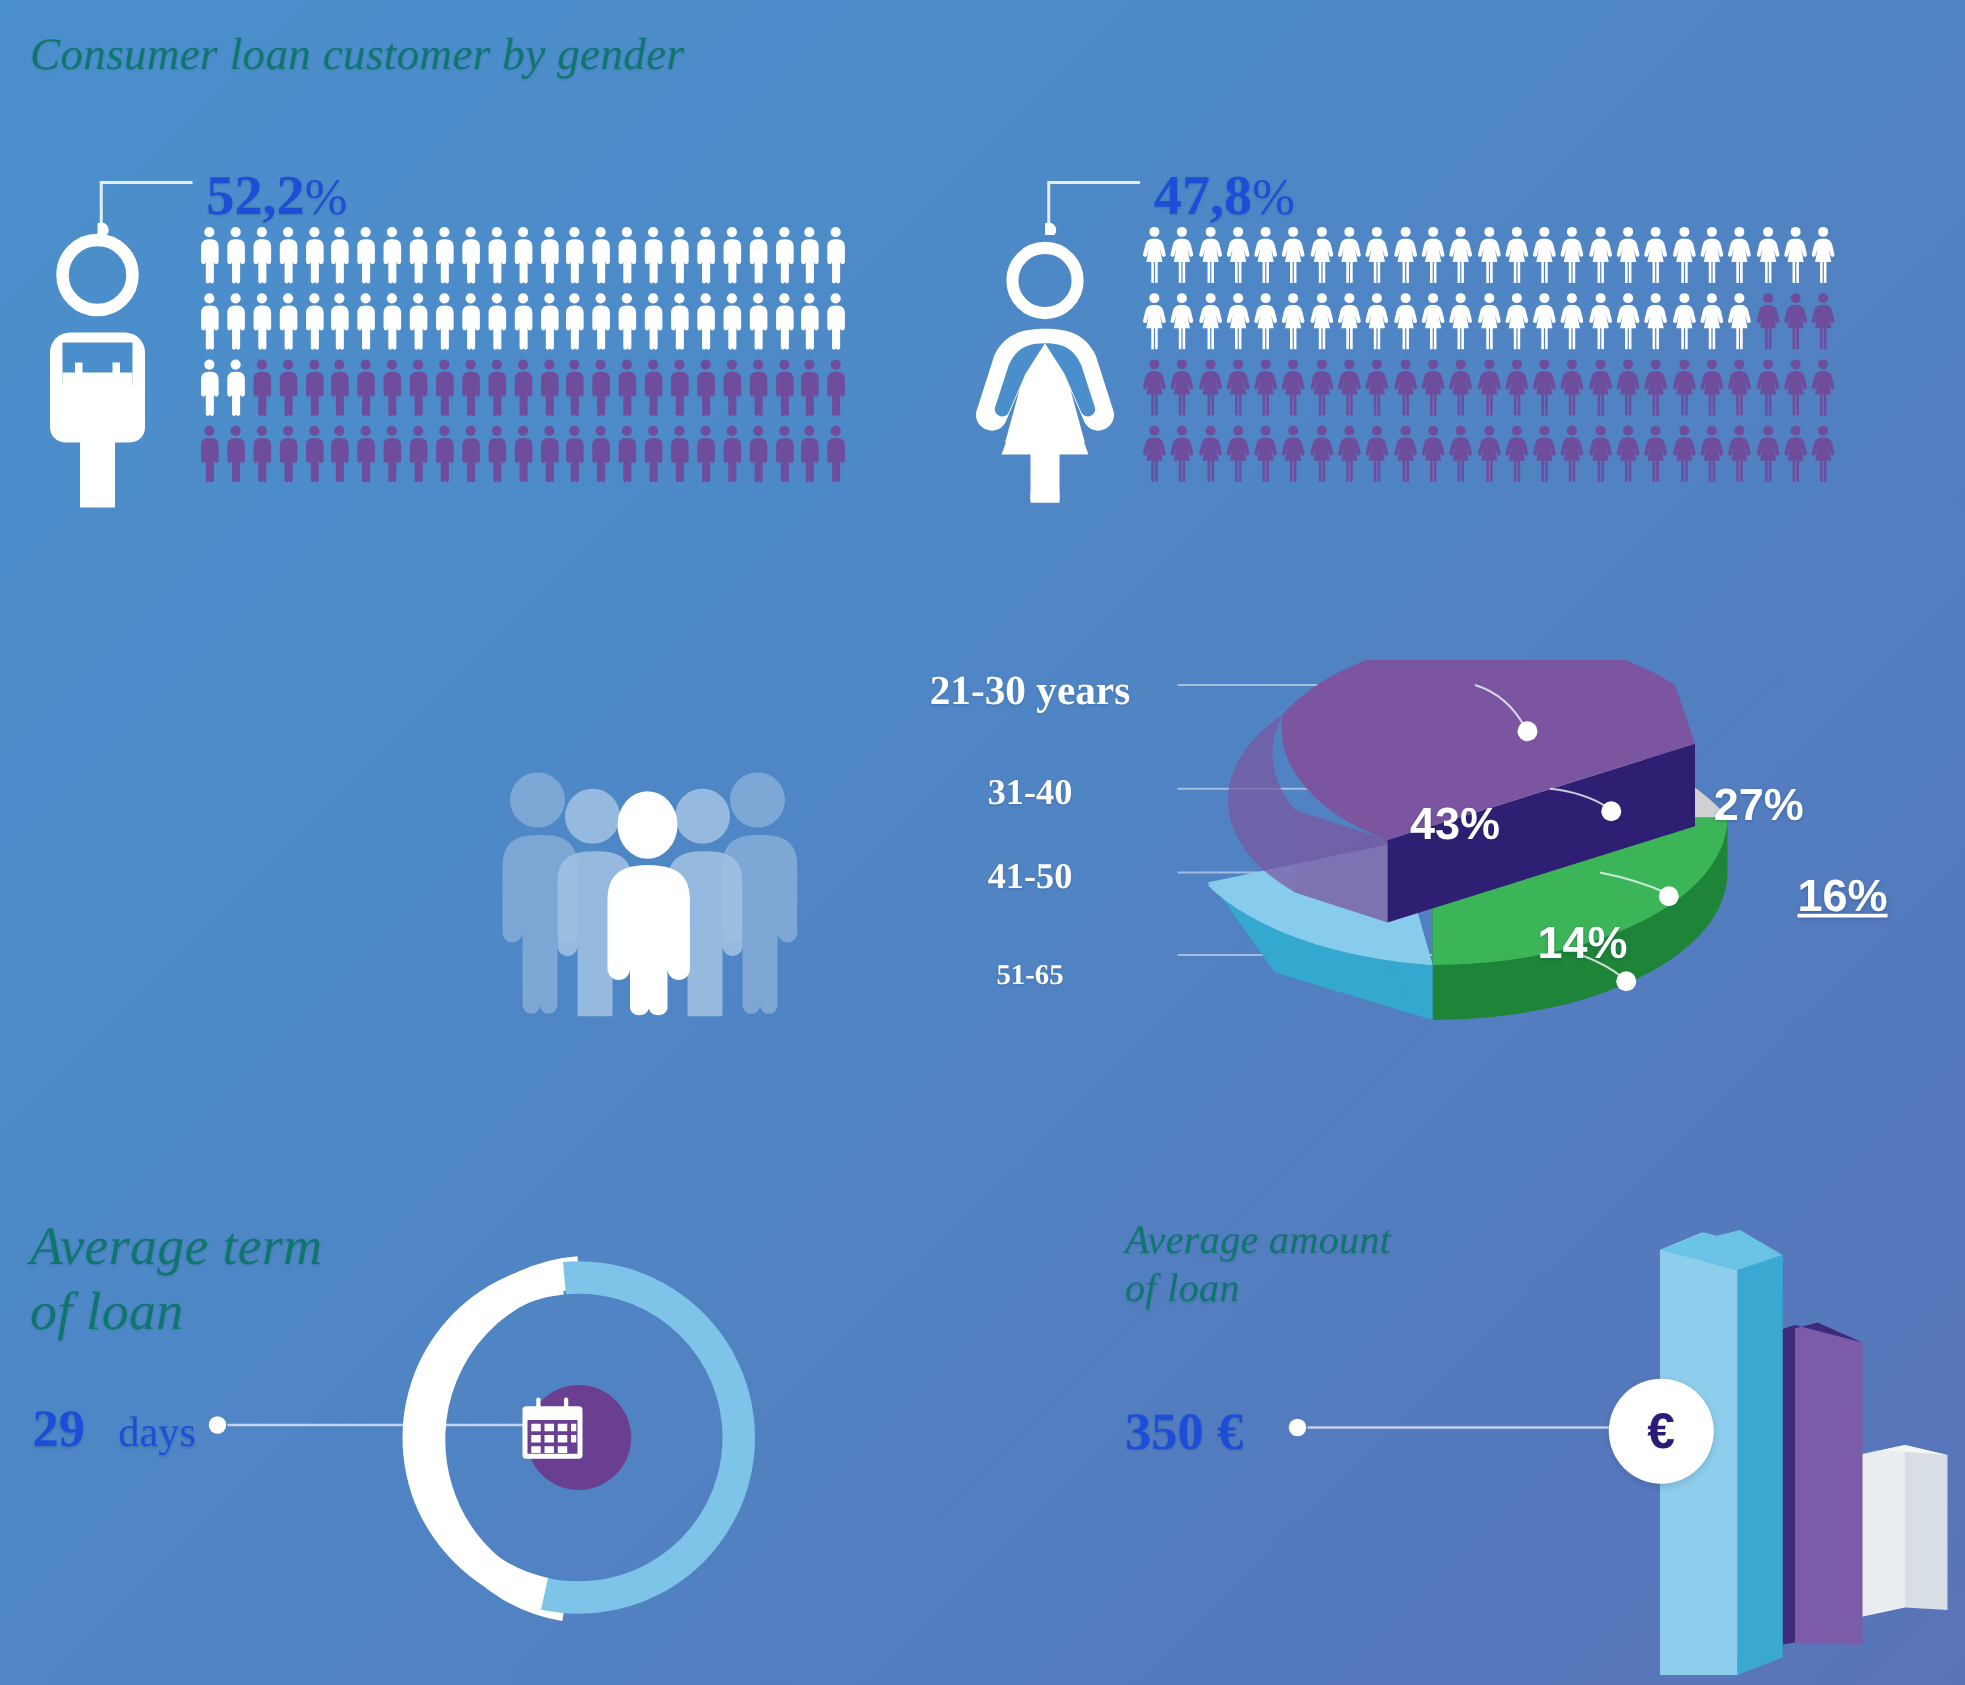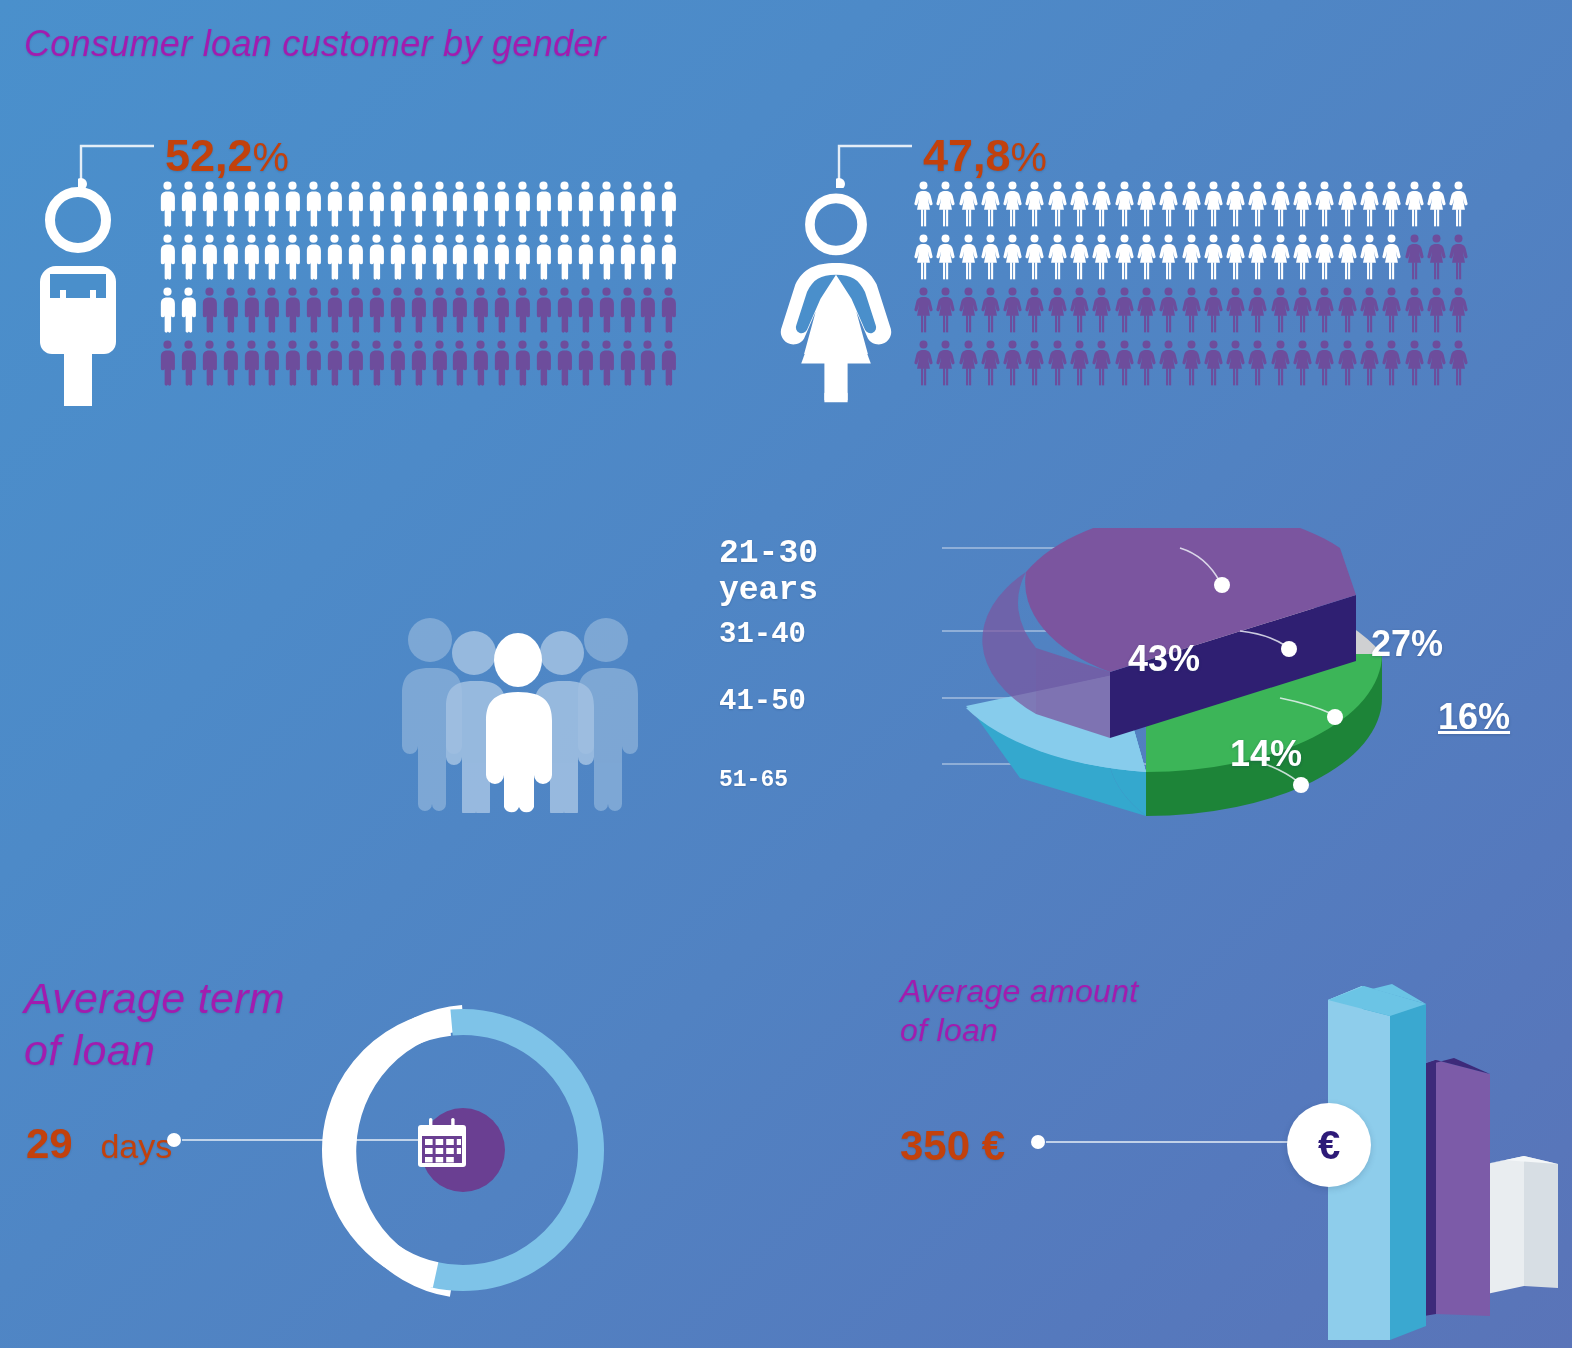--- a/index.html
+++ b/index.html
@@ -10,32 +10,32 @@
   body {
     font-family: "Liberation Sans", sans-serif;
     background: linear-gradient(135deg, #4a90cc 0%, #4d8ac8 30%, #5182c2 58%, #5579bd 82%, #5a74b8 100%);
     position: relative;
     color: #ffffff;
   }
   .stage { position: absolute; left:0; top:0; width:1572px; height:1348px; }
 
   
   .serif-title {
-    font-family: Liberation Sans, sans-serif;
+    font-family: Liberation Serif, serif;
     font-style: italic;
     font-weight: 400;
-    color: #a21caf;
+    color: #0f766e;
     letter-spacing: 0.3px;
     line-height: 1.22;
     text-shadow: 0 1px 2px rgba(20,50,90,.18);
   }
   .bold-num {
-    font-family: Liberation Sans, sans-serif;
+    font-family: Liberation Serif, serif;
     font-weight: bold;
-    color: #c2410c;
+    color: #1d4ed8;
     text-shadow: 0 1px 2px rgba(20,50,90,.22);
     text-align: right;
   }
 
   
   #sec-gender-title { position:absolute; left:24px; top:22px; font-size:36px; }
 
   .gender-block { position:absolute; }
   #gender-male   { left:20px;  top:120px; }
   #gender-female { left:778px; top:120px; }
@@ -52,22 +52,22 @@
   #gender-female .grid-wrap { left:136px; }
   #gender-female .icon-row .slot { width:22.3px; }
 
   
   #sec-age-title { position:absolute; left:30px; top:530px; font-size:32px; }
   #age-people { position:absolute; left:398px; top:608px; width:240px; height:205px; }
 
   
   #pie-wrap { position:absolute; left:720px; top:528px; width:852px; height:330px; }
   .pie-label {
-    position:absolute; text-align:left; width:210px;
-    font-family:Liberation Mono, monospace; font-weight:bold; color:#ffffff;
+    position:absolute; text-align:center; width:210px;
+    font-family:Liberation Serif, serif; font-weight:bold; color:#ffffff;
     text-shadow:0 1px 2px rgba(20,50,90,.22);
   }
   #pie-lbl-0 { left:-1px;  top:7px;   font-size:33px; }
   #pie-lbl-1 { left:-1px;  top:90px;  font-size:29px; }
   #pie-lbl-2 { left:-1px;  top:157px; font-size:29px; }
   #pie-lbl-3 { left:-1px;  top:239px; font-size:23px; }
   .pie-pct {
     position:absolute; font-family:"Liberation Sans", sans-serif; font-weight:bold;
     color:#ffffff; font-size:36px; text-shadow:0 1px 3px rgba(20,50,90,.30);margin-left:18px;
   }

